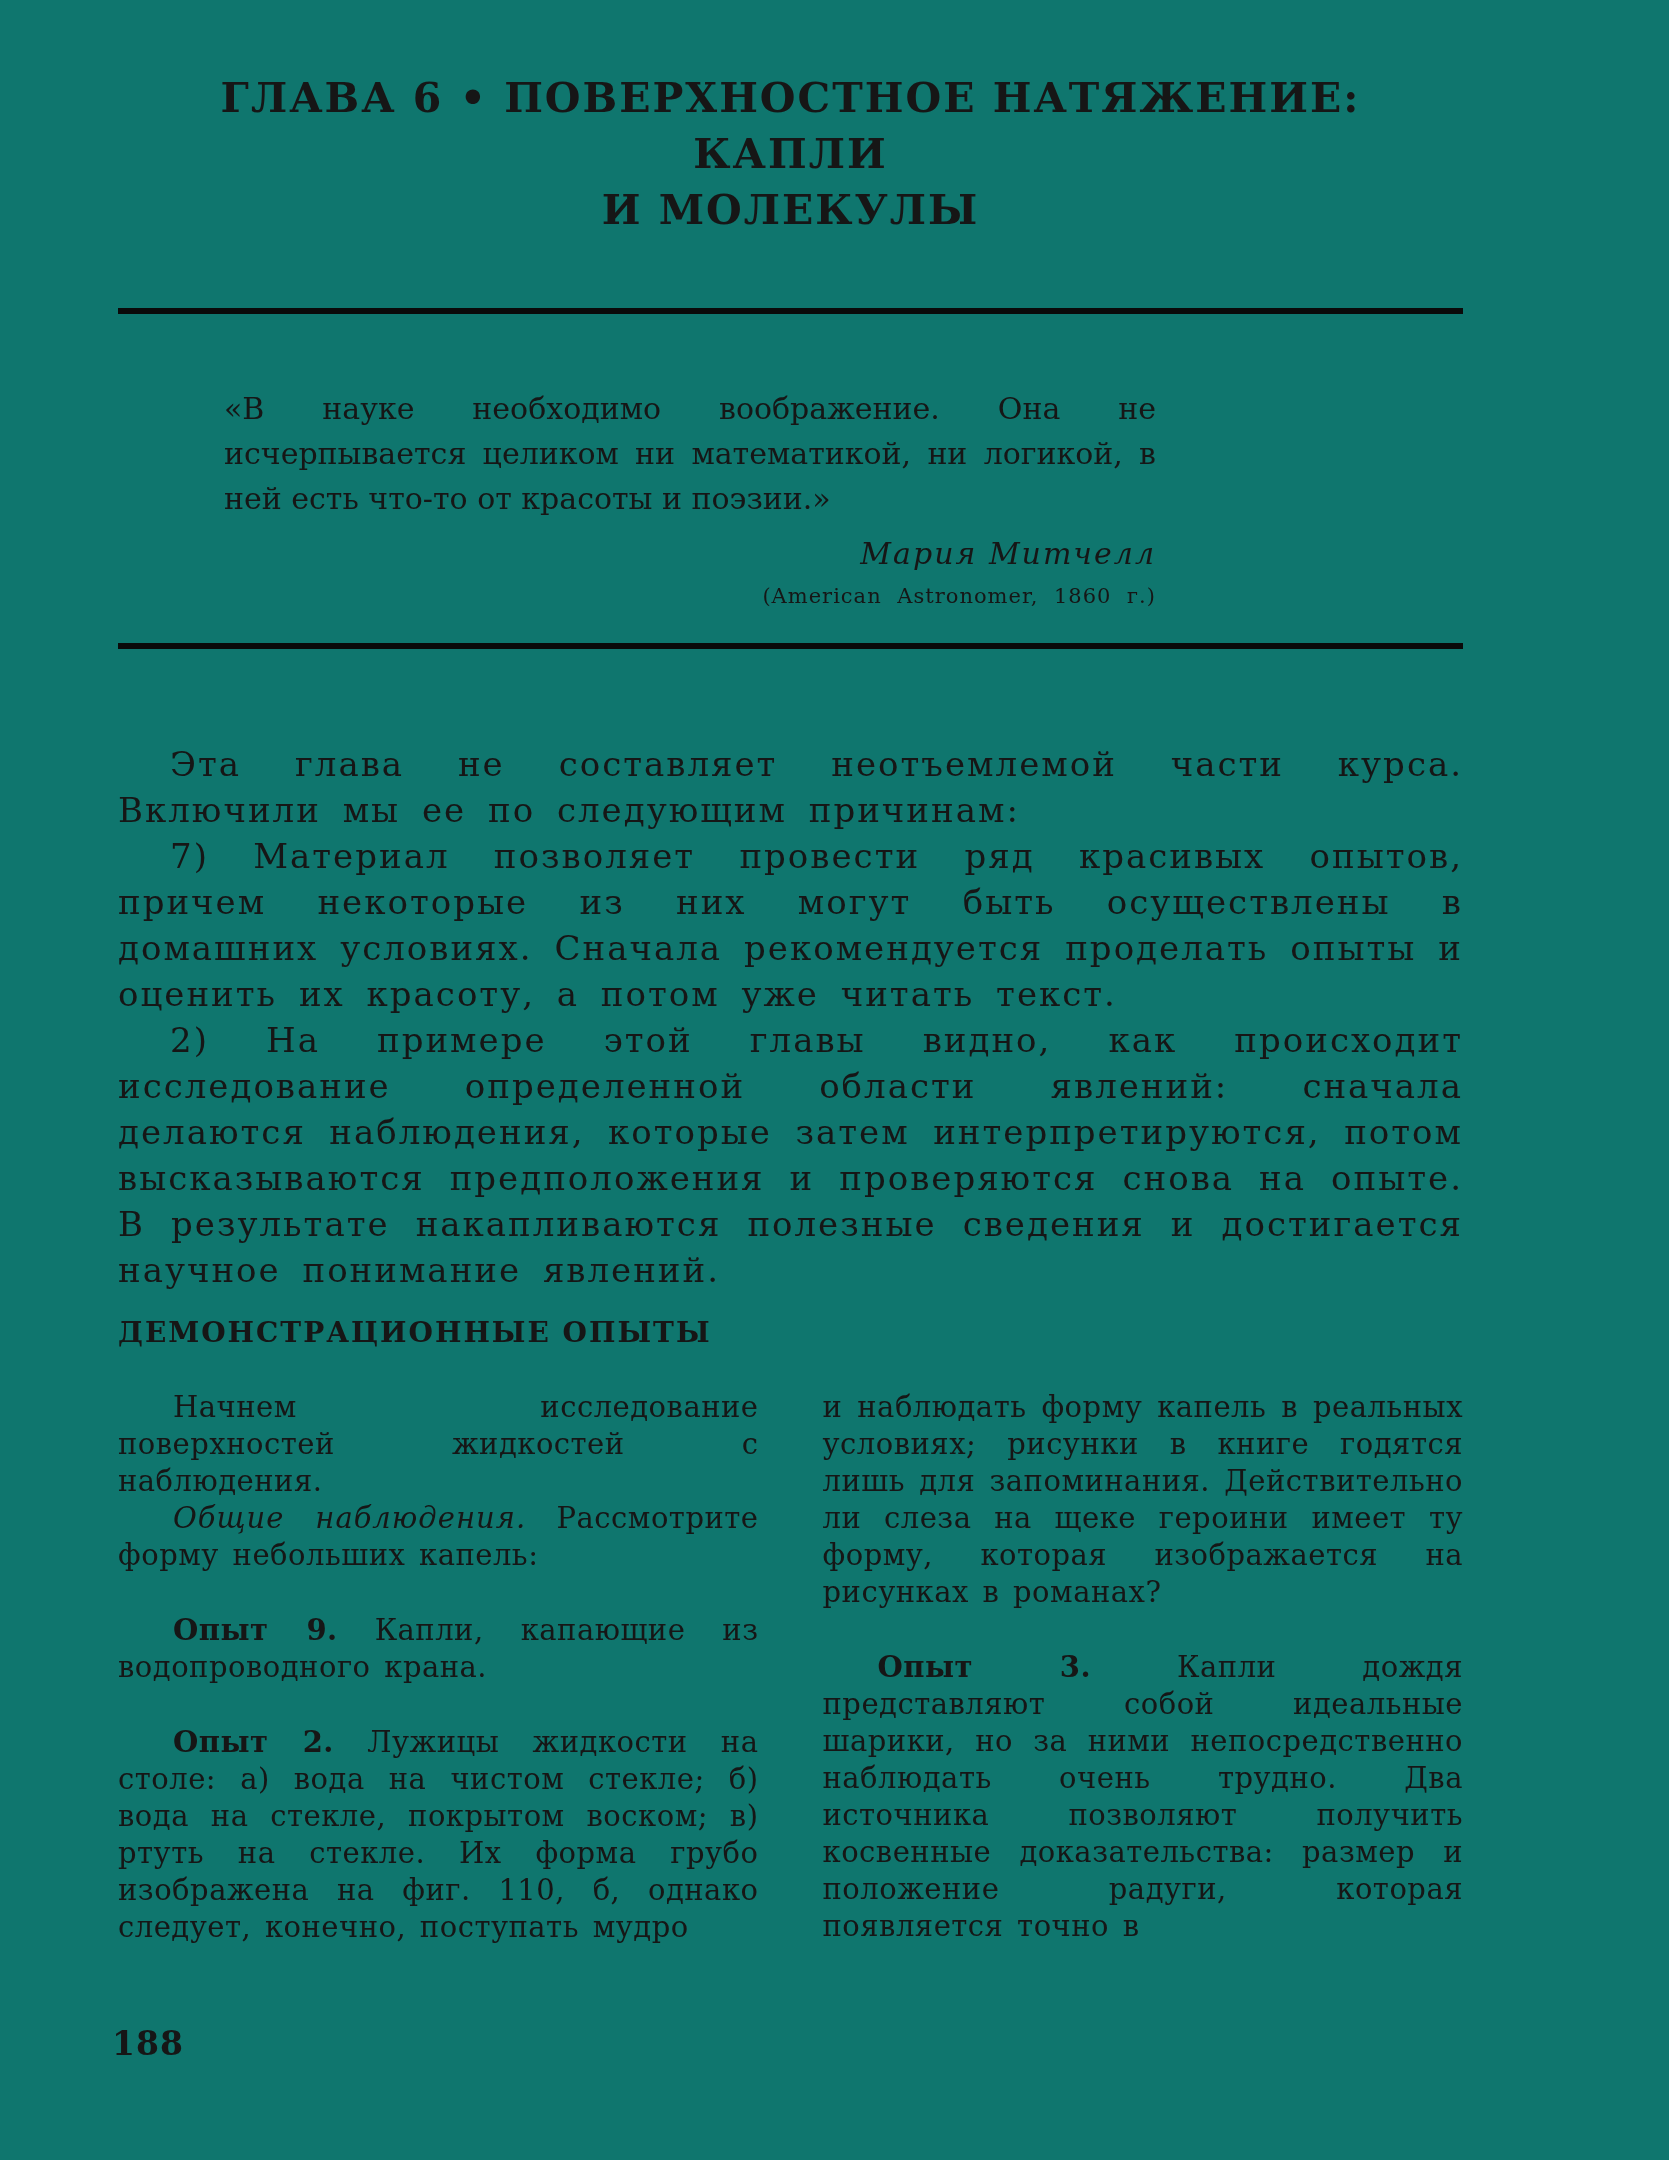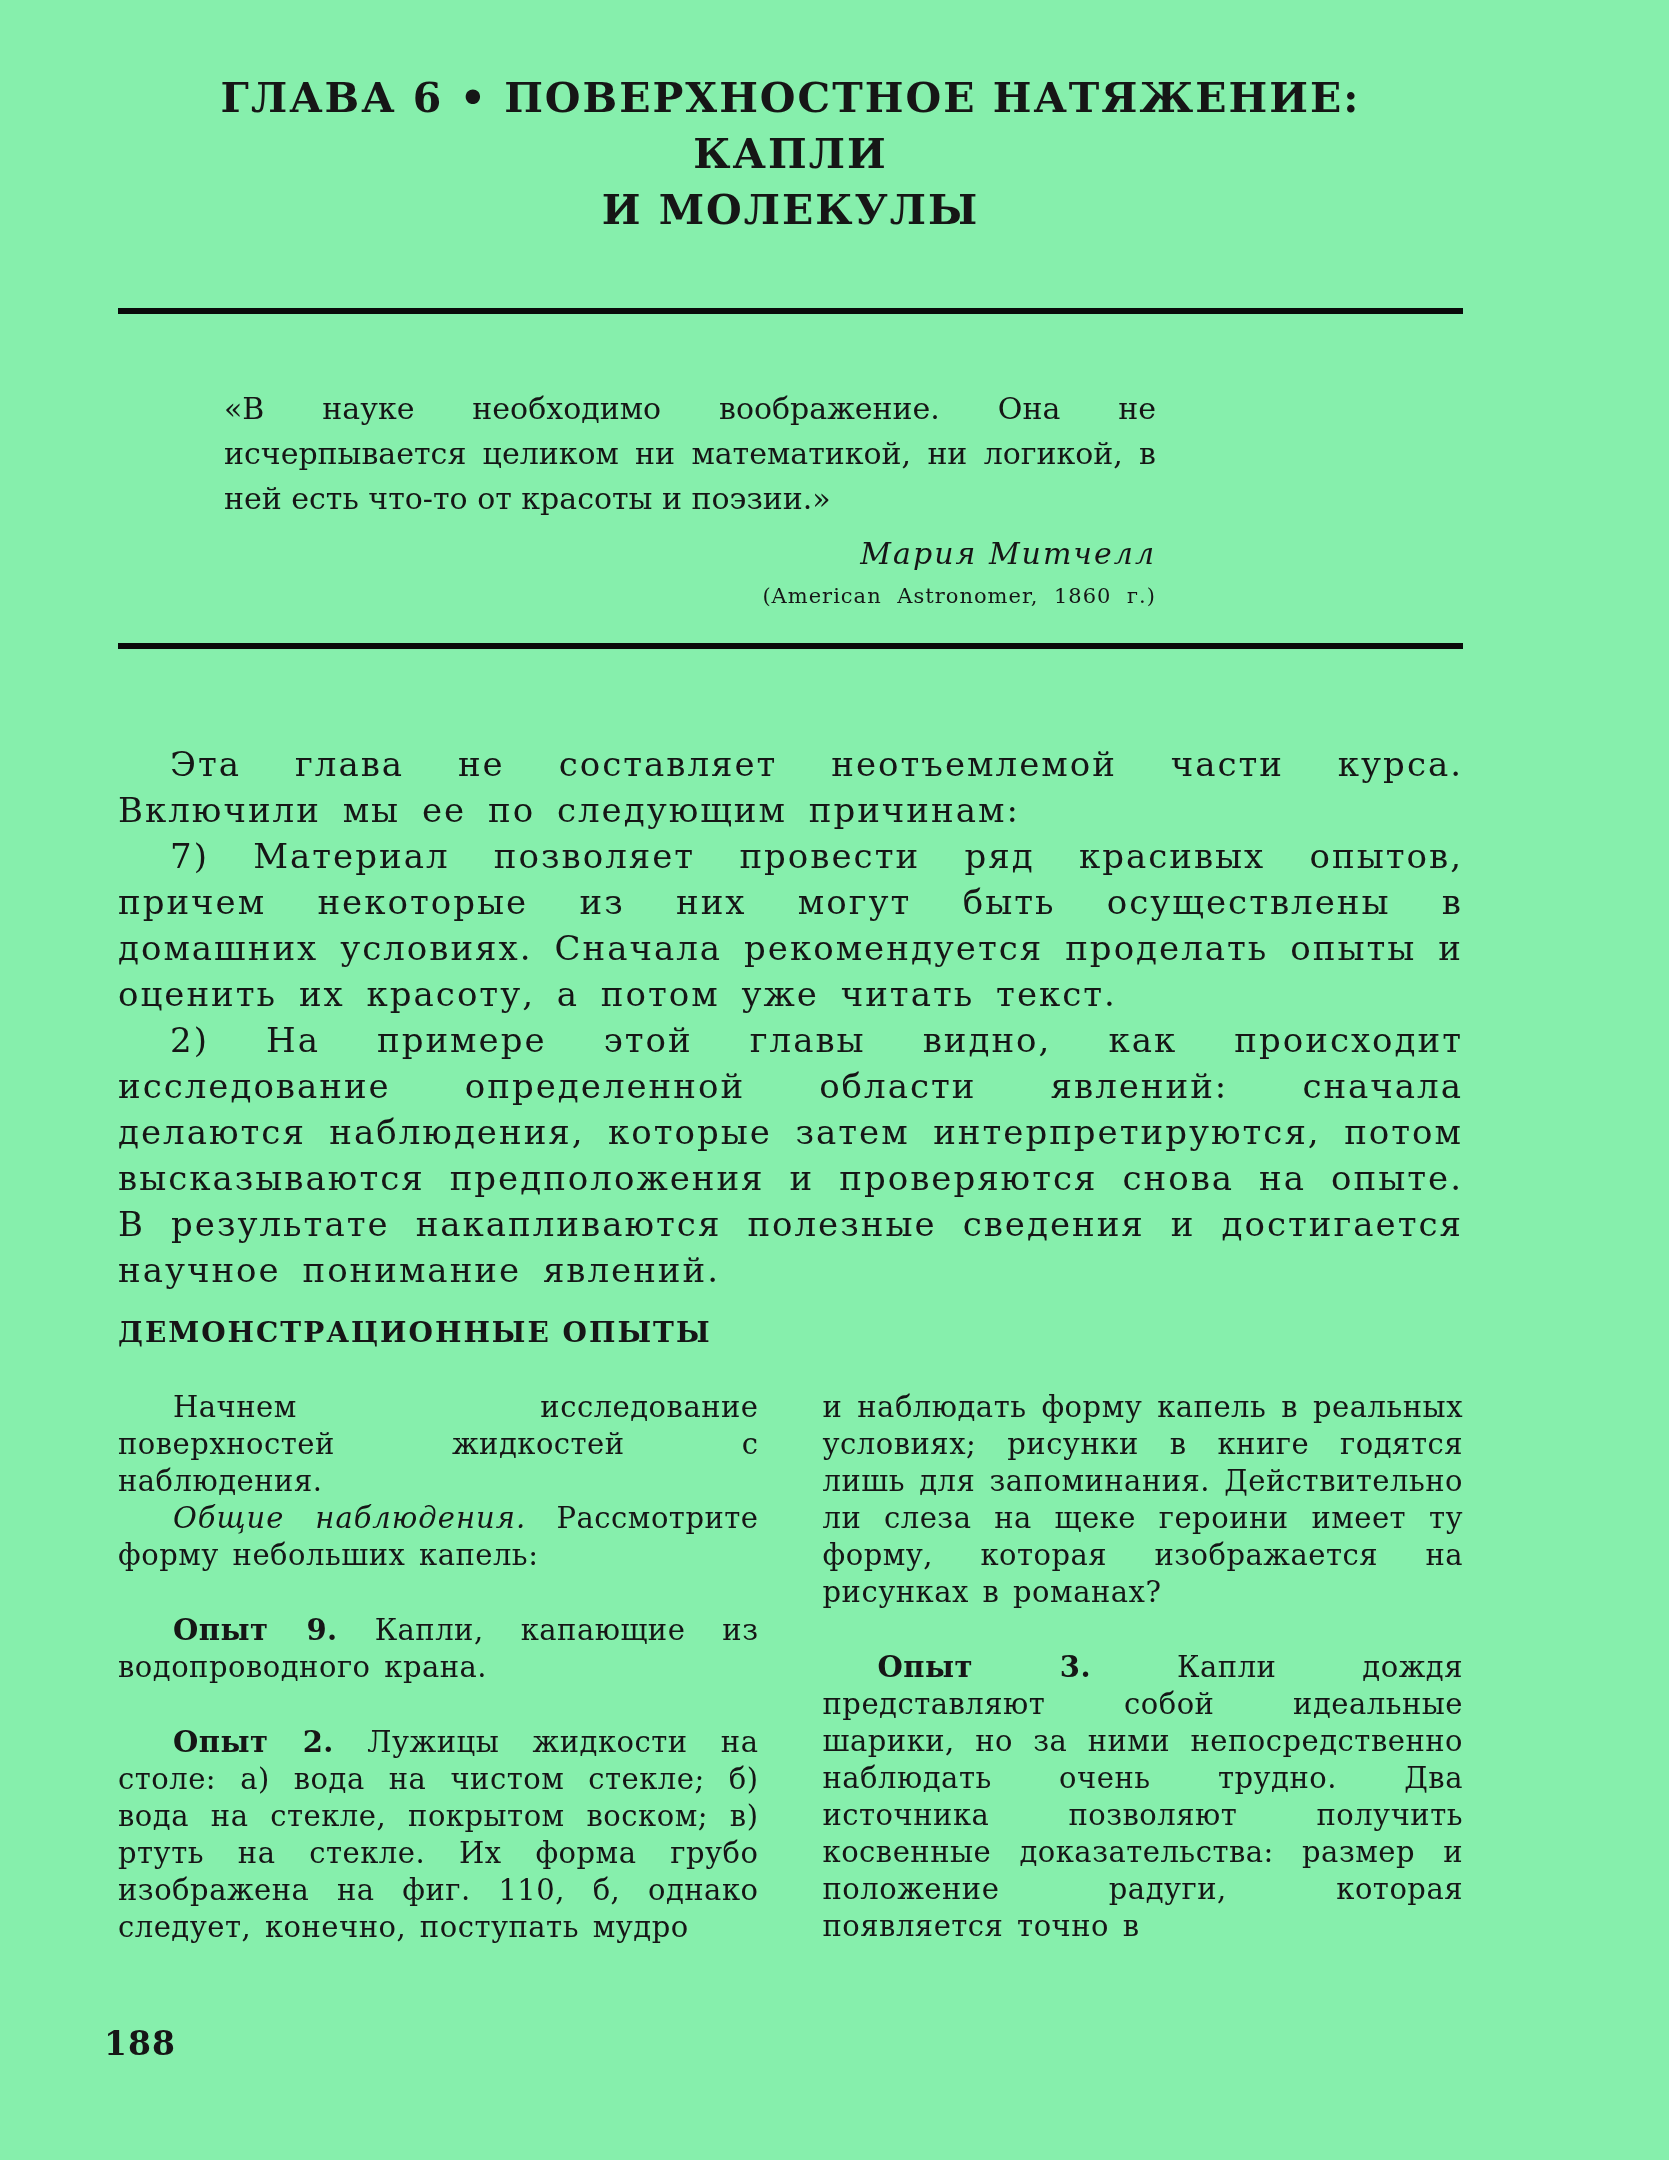--- a/index.html
+++ b/index.html
@@ -1,21 +1,21 @@
 <!DOCTYPE html>
 <html lang="ru"><head>
 <meta charset="utf-8">
 <style>
   html, body { margin: 0; padding: 0; background: #e8e8e4; }
   .page {
     position: relative;
     width: 1669px;
     height: 2160px;
     margin: 0 auto;
-    background: #86efac;
+    background: #0f766e;
     color: #161616;
     font-family: "DejaVu Serif", "Liberation Serif", serif;
     overflow: hidden;
   }
   .content {
     margin-left: 118px;
     margin-right: 206px;
     padding-top: 70px;
   }
   .chapter-title {
@@ -85,21 +85,21 @@
     line-height: 37px;
     letter-spacing: 0.5px;
     word-spacing: 4px;
   }
   .col p.no-indent { text-indent: 0; }
   .col p.gap-above { margin-top: 38px; }
   .lead-bold { font-weight: 700; }
   .lead-italic { font-style: italic; letter-spacing: 1px; }
   .page-number {
     position: absolute;
-    left: 104px;
+    left: 112px;
     top: 2024px;
     font-size: 33px;
     font-weight: 700;
     letter-spacing: 1px;
   }
 </style>
 </head>
 <body>
 
 <div class="page">

